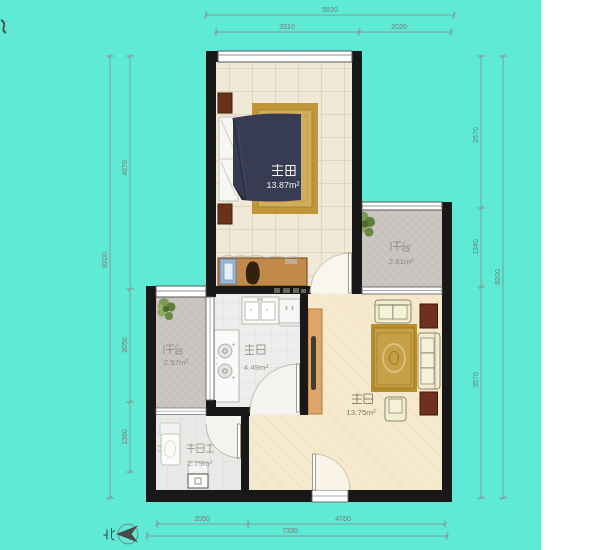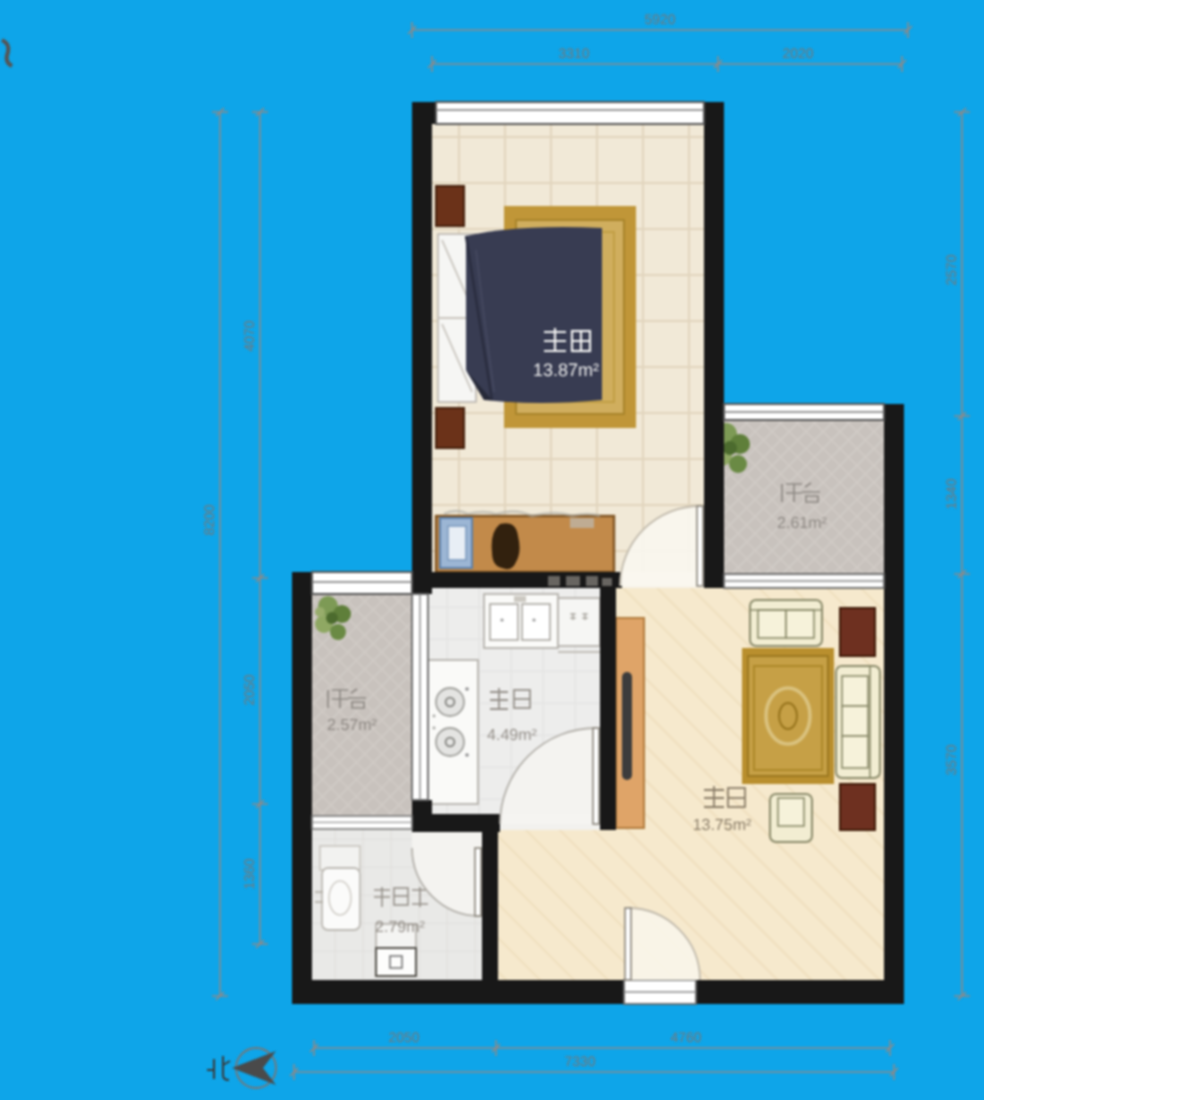--- a/index.html
+++ b/index.html
@@ -1,16 +1,16 @@
 <!DOCTYPE html>
 <html><head>
 <meta charset="utf-8">
 <style>
 html,body{margin:0;padding:0;background:#fff;}
-#canvas{width:492px;height:550px;position:relative;background:#0ea5e9;overflow:hidden;font-family:"Liberation Sans", sans-serif;}
+#canvas{width:541px;height:550px;position:relative;background:#5eead4;overflow:hidden;font-family:"Liberation Sans", sans-serif;}
 svg{position:absolute;left:0;top:0;filter:blur(0.4px);}
 text{font-family:"Liberation Sans", sans-serif;}
 </style>
 </head>
 <body>
 
 <div id="canvas">
 <svg width="600" height="550" viewBox="0 0 600 550">
 <defs>
 

